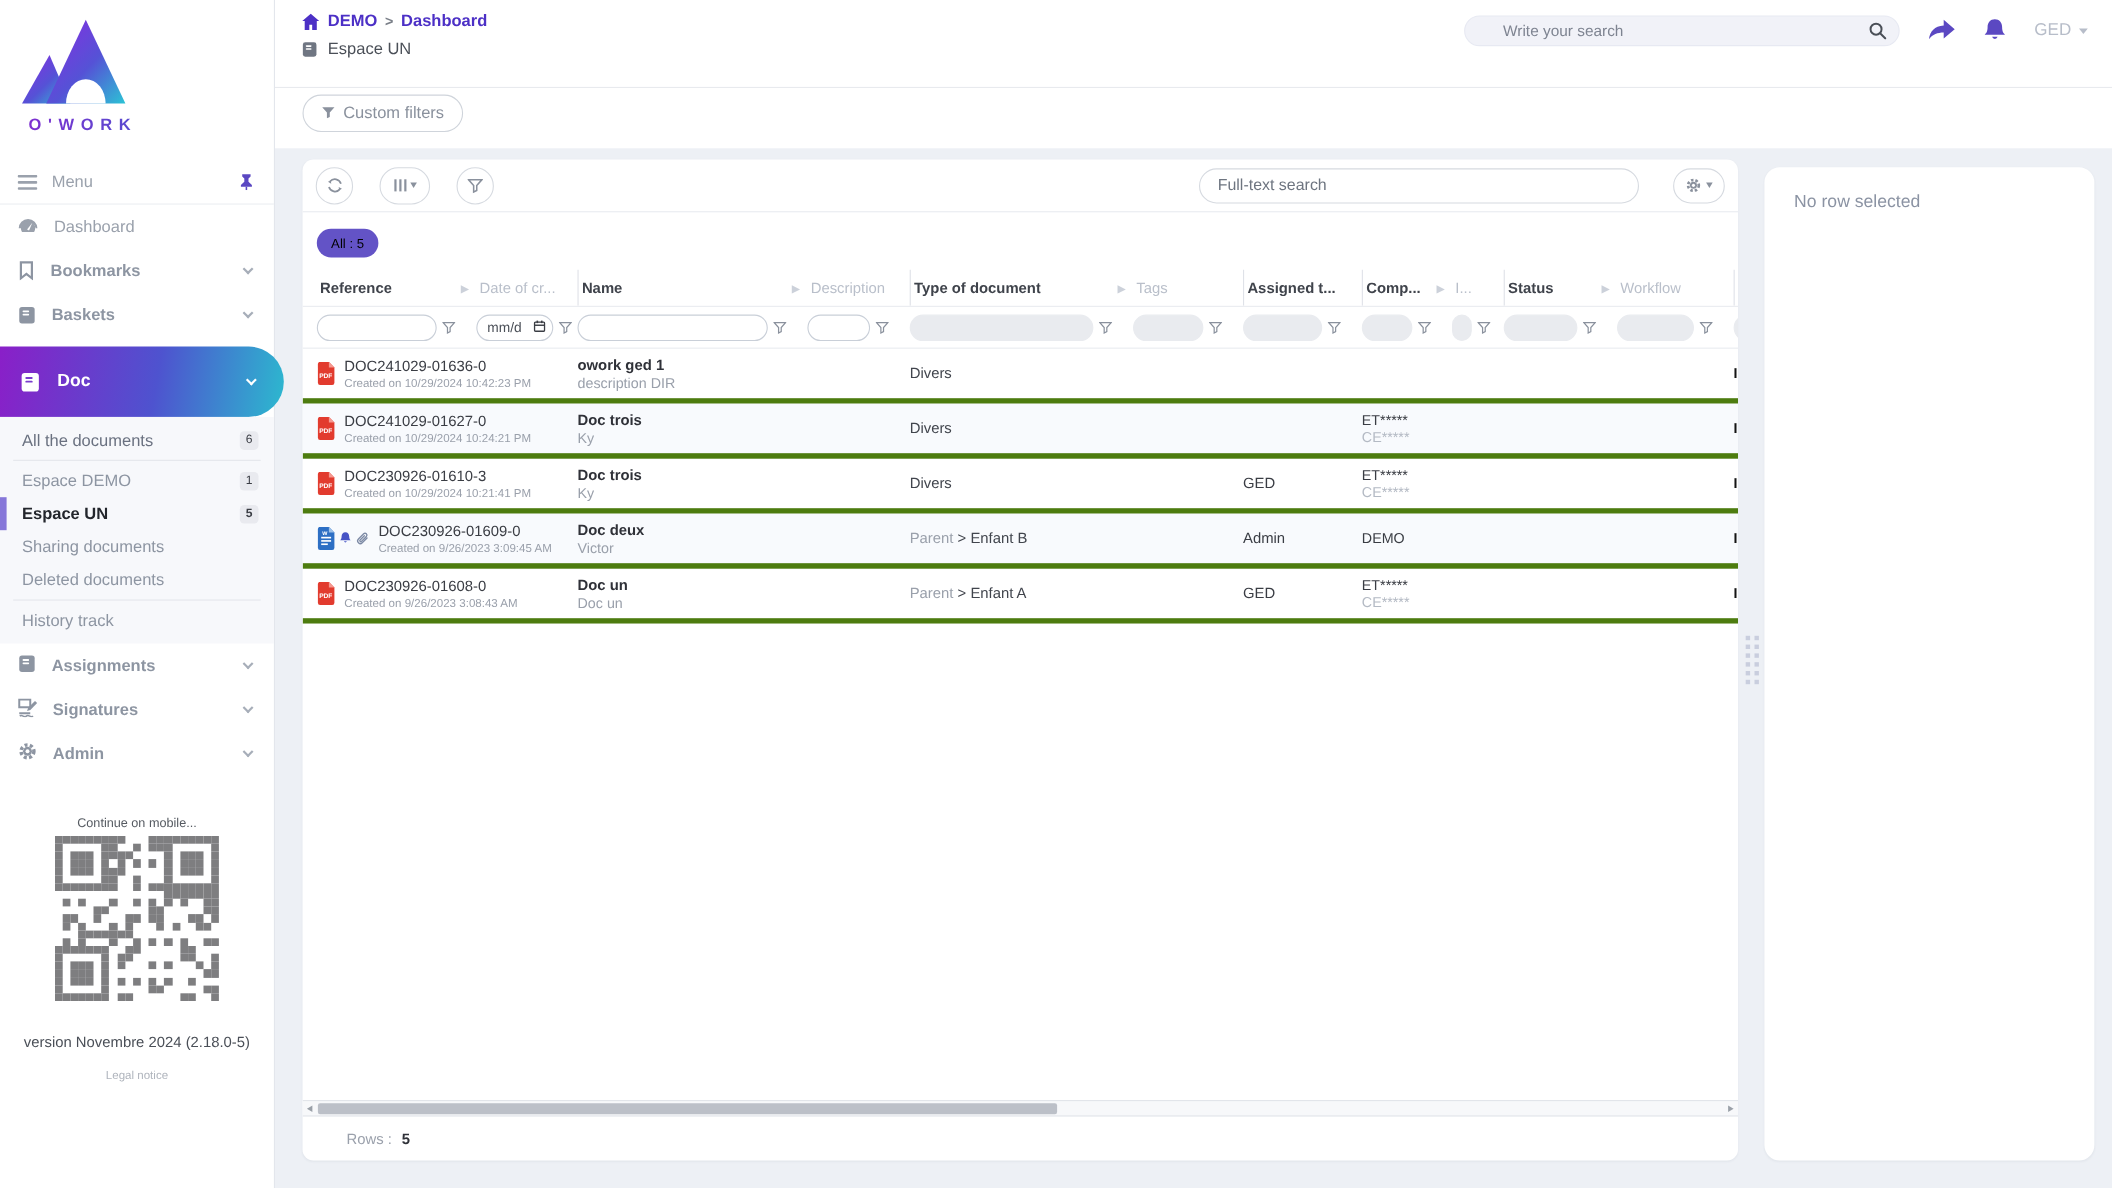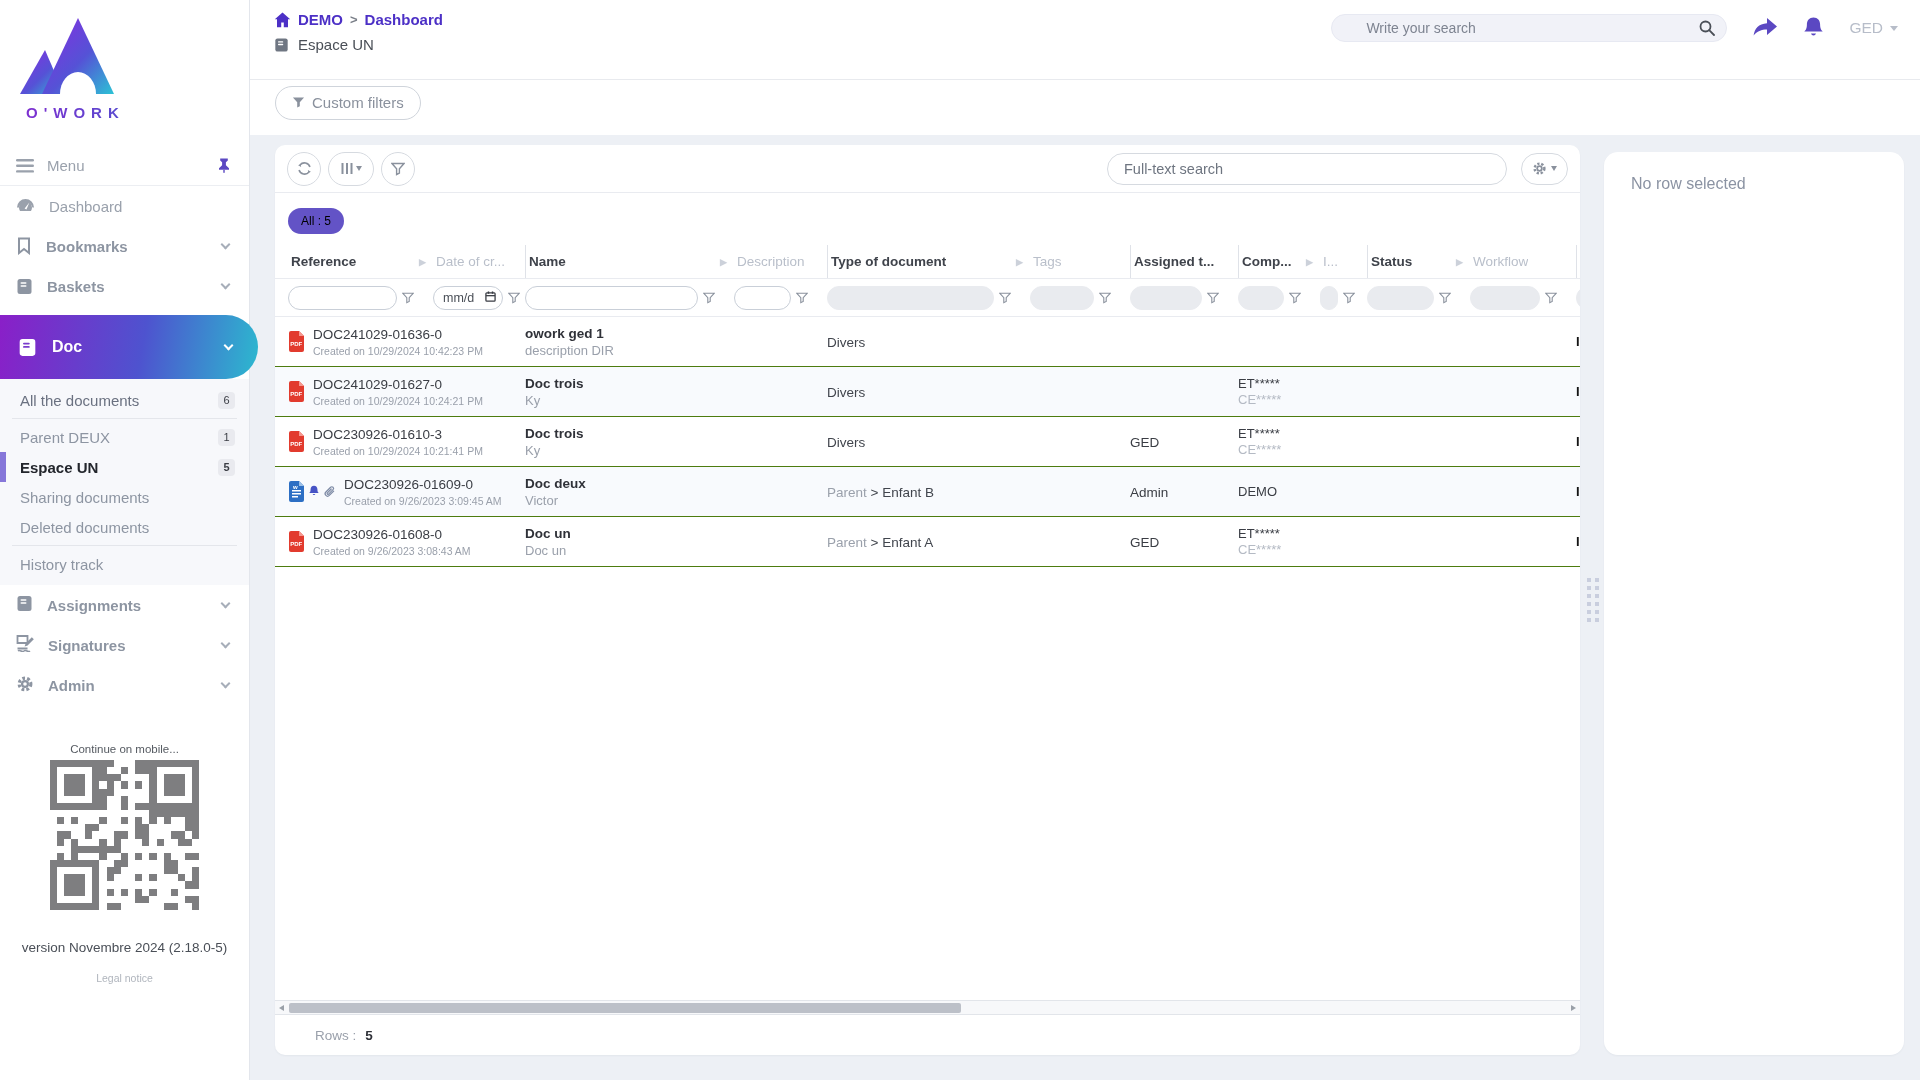--- a/index.html
+++ b/index.html
@@ -54,21 +54,21 @@
   .caret-down { width:0; height:0; border-left:4px solid transparent; border-right:4px solid transparent; border-top:5px solid #b7bdc9; }
 
   .actionbar { height:55px; background:#fff; display:flex; align-items:center; padding:0 40px 10px 25px; }
   .custom-filters { height:34px; border:1px solid #cfd4db; border-radius:17px; background:#fff; display:flex; align-items:center; gap:7px; padding:0 16px; color:#8a919d; font-size:15px; cursor:pointer; font-family:inherit; }
   .action-right { margin-left:auto; display:flex; gap:13px; }
   .grad-btn { height:42px; border:none; border-radius:21px; color:#fff; font-size:15.5px; padding:0 26px; cursor:pointer; font-family:inherit;
     background:linear-gradient(115deg,#8a1fc8 0%,#4e53cf 55%,#2cb9cf 100%); }
 
   .content { flex:1; background:#edf0f5; display:flex; padding:10px 12px 25px 25px; min-height:0; }
   .table-card { width:1305px; min-width:1305px; height:910px; background:#fff; border-radius:10px; display:flex; flex-direction:column; overflow:hidden; box-shadow:0 1px 2px rgba(40,50,80,.05); }
-  .toolbar { height:48px; min-height:48px; border-bottom:1px solid #e9ebf0; display:flex; align-items:center; padding:0 12px; gap:7px; }
+  .toolbar { height:48px; min-height:48px; border-bottom:1px solid #e9ebf0; display:flex; align-items:center; padding:0 12px; gap:24px; }
   .circle-btn { width:34px; height:34px; border:1px solid #d6dae0; border-radius:17px; background:#fff; display:flex; align-items:center; justify-content:center; cursor:pointer; gap:2px; }
   .oval { width:46px; }
   .fulltext { margin-left:auto; width:400px; height:32px; border:1px solid #d6dae0; border-radius:16px; padding:0 16px; font-size:14.5px; color:#4a4f57; outline:none; font-family:inherit; }
   .fulltext::placeholder { color:#6e7580; }
   .gear-btn { margin-left:7px; width:47px; height:32px; border:1px solid #d6dae0; border-radius:16px; background:#fff; display:flex; align-items:center; justify-content:center; gap:4px; cursor:pointer; }
   .gear-btn .caret-down { border-top-color:#8a919d; border-left-width:3.5px; border-right-width:3.5px; }
 
   .badge-row { padding:15px 13px 11px; }
   .all-badge { display:inline-flex; background:#6353c6; color:#000000; font-size:12px; height:26px; border-radius:13px; padding:0 13px; align-items:center; cursor:pointer; }
 
@@ -79,21 +79,21 @@
   .hcell .sort-arrow { margin-left:auto; color:#ccd1da; font-size:9px; }
   .hcell .label { white-space:nowrap; overflow:hidden; }
 
   .tfilter { display:flex; padding-left:13px; height:38px; min-height:38px; align-items:center; border-bottom:1px solid #e9ebf0; overflow:hidden; }
   .fcell { display:flex; align-items:center; gap:5px; flex:none; padding-right:5px; }
   .flt { height:24px; border:1px solid #c9cfd8; border-radius:12px; background:#fff; outline:none; padding:0 8px; font-size:12px; font-family:inherit; min-width:0; }
   .flt.gray { background:#e9ebef; border:1px solid #e9ebef; }
   .date-flt { height:24px; border:1px solid #c9cfd8; border-radius:12px; background:#fff; display:flex; align-items:center; justify-content:space-between; padding:0 6px 0 9px; font-size:12.5px; color:#4a4f57; }
 
   .tbody { overflow:hidden; }
-  .trow { display:flex; height:50px; align-items:center; padding-left:13px; border-bottom:1px solid #4d7c0f; cursor:pointer; }
+  .trow { display:flex; height:50px; align-items:center; padding-left:13px; border-bottom:5px solid #4d7c0f; cursor:pointer; }
   .trow.even { background:#f8fafd; }
   .bcell { flex:none; overflow:visible; white-space:nowrap; }
   .ref-wrap { display:flex; align-items:center; gap:8px; }
   .icon-stack { display:flex; align-items:center; gap:3px; }
   .ref-line { font-size:13.5px; color:#3a3d44; }
   .created-line { font-size:10.5px; color:#9aa0ab; margin-top:3px; }
   .name-line { font-size:13.5px; font-weight:700; color:#2f3138; }
   .name-sub { font-size:13px; color:#9aa0ab; margin-top:2px; }
   .type-txt { font-size:13.5px; color:#41454d; }
   .type-muted { color:#9aa0ab; }
@@ -188,21 +188,21 @@
         <span class="chev"></span>
       </div>
 
       <div class="submenu" id="doc-submenu">
           <div class="sub-item first">
             <span>All the documents</span>
             <span class="count-badge">6</span>
           </div>
           <div class="sub-divider"></div>
           <div class="sub-item">
-            <span>Parent DEUX</span>
+            <span>Espace DEMO</span>
             <span class="count-badge">1</span>
           </div>
           <div class="sub-item active">
             <span>Espace UN</span>
             <span class="count-badge">5</span>
           </div>
           <div class="sub-item">
             <span>Sharing documents</span>
           </div>
           <div class="sub-item">

